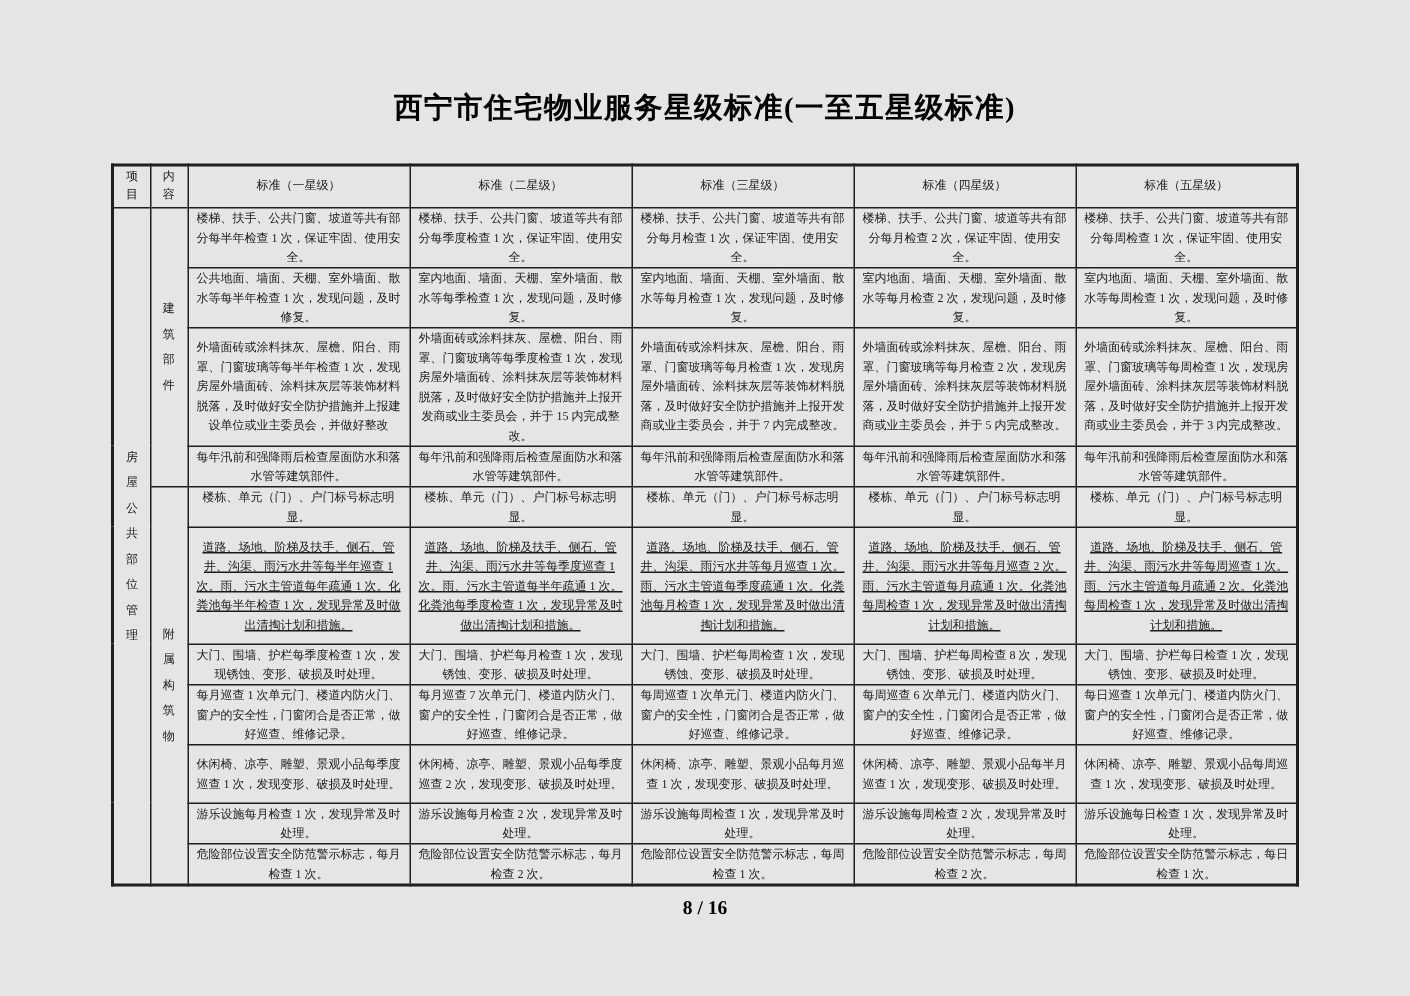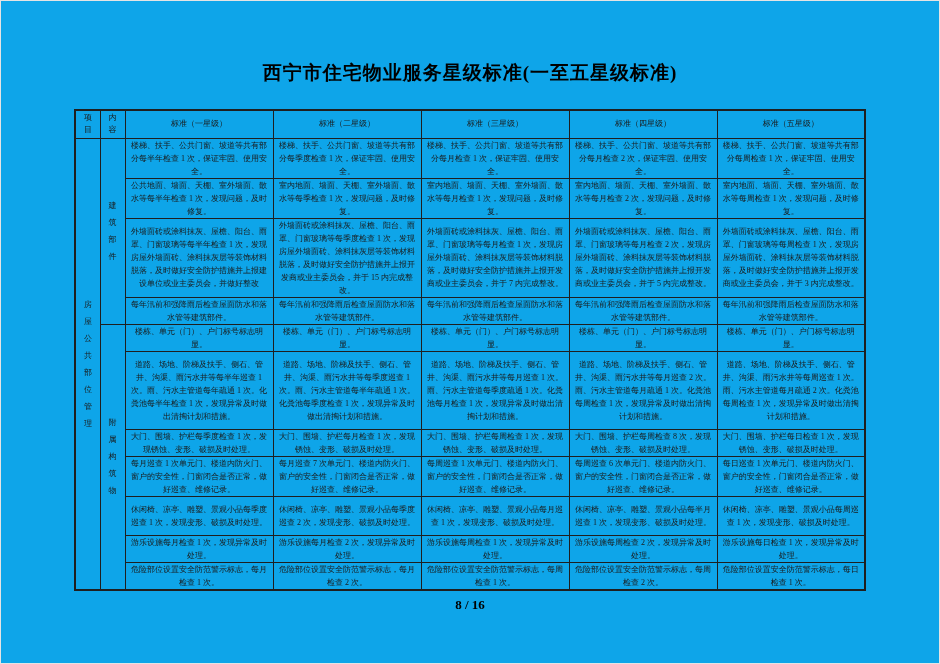--- a/index.html
+++ b/index.html
@@ -1,17 +1,17 @@
 <!DOCTYPE html>
 <html><head>
 <meta charset="utf-8">
 <style>
   html,body{margin:0;padding:0;background:#fbfbfb;}
   .page{
-    width:940px;height:664px;margin:0 auto;background:#0ea5e9;
+    width:940px;height:664px;margin:0 auto;background:#e5e5e5;
     border:1px solid #e4e4e4;box-sizing:border-box;position:relative;
     font-family:"Liberation Serif","DejaVu Serif",serif;color:#1a1a1a;
   }
   .title{
     margin:0;padding-top:60px;height:24px;line-height:24px;
     text-align:center;font-size:19px;font-weight:bold;letter-spacing:1px;
     color:#000;
   }
   table.std{
     margin:24px auto 0;border-collapse:collapse;table-layout:fixed;
@@ -90,21 +90,21 @@
           <td class="cell">每年汛前和强降雨后检查屋面防水和落水管等建筑部件。</td>
         </tr>
         <tr style="height: 26px;">
           <td rowspan="7" class="vlabel">附属构筑物</td>
           <td class="cell">楼栋、单元（门）、户门标号标志明显。</td>
           <td class="cell">楼栋、单元（门）、户门标号标志明显。</td>
           <td class="cell">楼栋、单元（门）、户门标号标志明显。</td>
           <td class="cell">楼栋、单元（门）、户门标号标志明显。</td>
           <td class="cell">楼栋、单元（门）、户门标号标志明显。</td>
         </tr>
-        <tr style="height: 78px;">
+        <tr style="height: 78px; text-decoration: underline;">
           <td class="cell">道路、场地、阶梯及扶手、侧石、管井、沟渠、雨污水井等每半年巡查 1 次。雨、污水主管道每年疏通 1 次。化粪池每半年检查 1 次，发现异常及时做出清掏计划和措施。</td>
           <td class="cell">道路、场地、阶梯及扶手、侧石、管井、沟渠、雨污水井等每季度巡查 1 次。雨、污水主管道每半年疏通 1 次。化粪池每季度检查 1 次，发现异常及时做出清掏计划和措施。</td>
           <td class="cell">道路、场地、阶梯及扶手、侧石、管井、沟渠、雨污水井等每月巡查 1 次。雨、污水主管道每季度疏通 1 次。化粪池每月检查 1 次，发现异常及时做出清掏计划和措施。</td>
           <td class="cell">道路、场地、阶梯及扶手、侧石、管井、沟渠、雨污水井等每月巡查 2 次。雨、污水主管道每月疏通 1 次。化粪池每周检查 1 次，发现异常及时做出清掏计划和措施。</td>
           <td class="cell">道路、场地、阶梯及扶手、侧石、管井、沟渠、雨污水井等每周巡查 1 次。雨、污水主管道每月疏通 2 次。化粪池每周检查 1 次，发现异常及时做出清掏计划和措施。</td>
         </tr>
         <tr style="height: 26px;">
           <td class="cell">大门、围墙、护栏每季度检查 1 次，发现锈蚀、变形、破损及时处理。</td>
           <td class="cell">大门、围墙、护栏每月检查 1 次，发现锈蚀、变形、破损及时处理。</td>
           <td class="cell">大门、围墙、护栏每周检查 1 次，发现锈蚀、变形、破损及时处理。</td>

